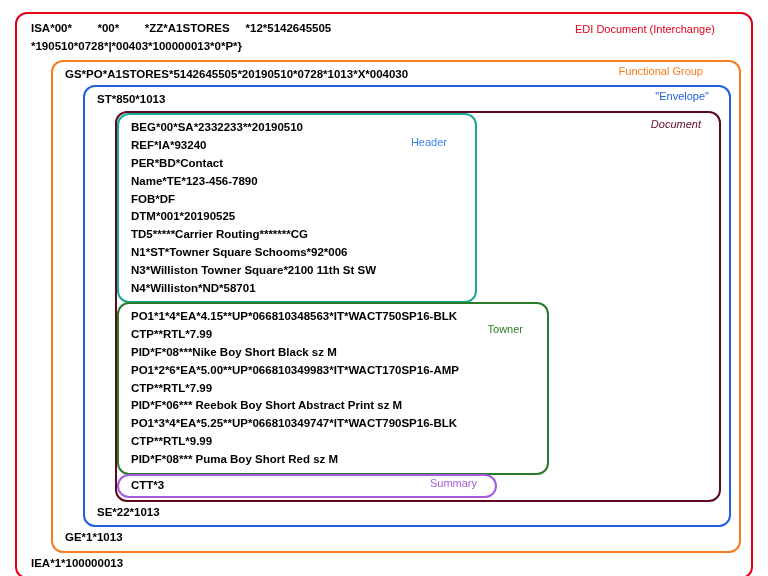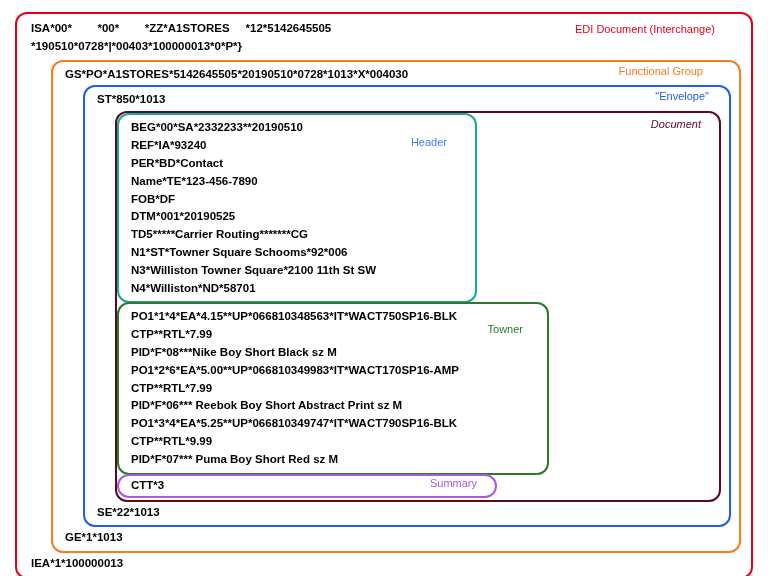--- a/index.html
+++ b/index.html
@@ -135,21 +135,21 @@
         <div class="box details">
           <span class="label lbl-details">Towner</span>
           <div class="code">PO1*1*4*EA*4.15**UP*066810348563*IT*WACT750SP16-BLK</div>
           <div class="code">CTP**RTL*7.99</div>
           <div class="code">PID*F*08***Nike Boy Short Black sz M</div>
           <div class="code">PO1*2*6*EA*5.00**UP*066810349983*IT*WACT170SP16-AMP</div>
           <div class="code">CTP**RTL*7.99</div>
           <div class="code">PID*F*06*** Reebok Boy Short Abstract Print sz M</div>
           <div class="code">PO1*3*4*EA*5.25**UP*066810349747*IT*WACT790SP16-BLK</div>
           <div class="code">CTP**RTL*9.99</div>
-          <div class="code">PID*F*07*** Puma Boy Short Red sz M</div>
+          <div class="code">PID*F*08*** Puma Boy Short Red sz M</div>
         </div>
 
         <div class="box summary">
           <span class="label lbl-summary">Summary</span>
           <div class="code">CTT*3</div>
         </div>
       </div>
 
       <div class="code">SE*22*1013</div>
     </div>

